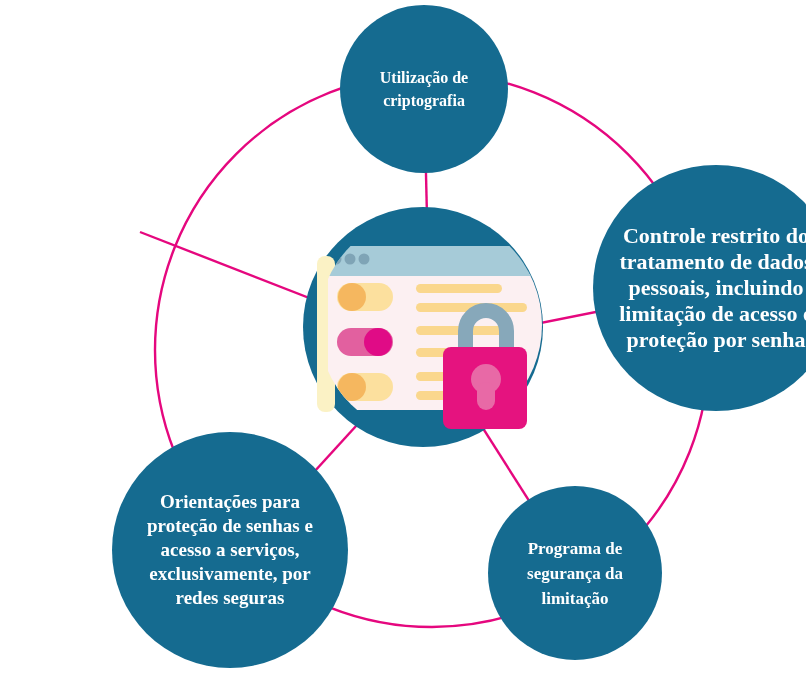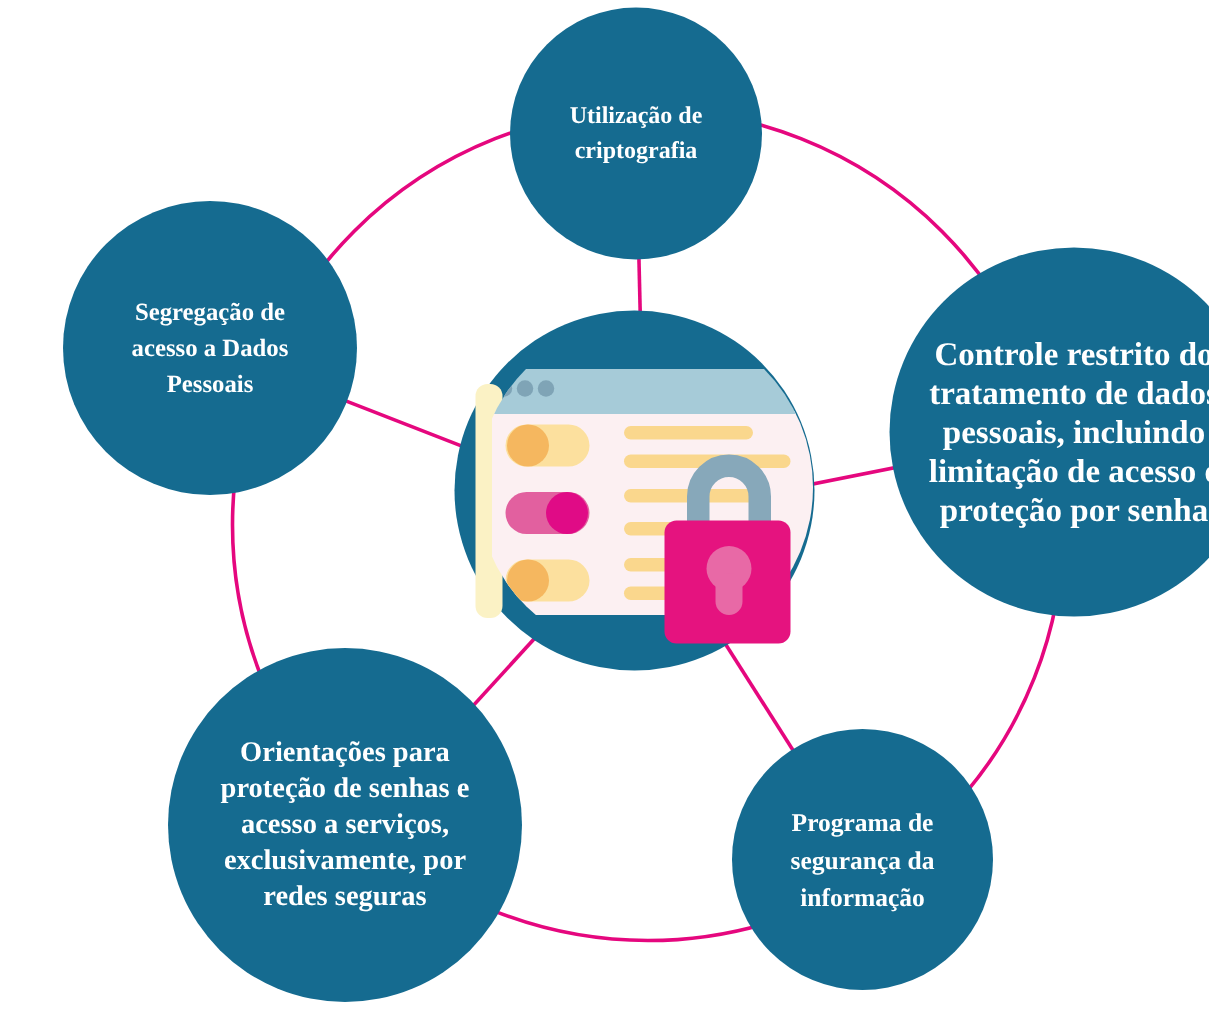--- a/index.html
+++ b/index.html
@@ -104,29 +104,26 @@
         <circle cx="446" cy="379" r="15" fill="#E869A6"></circle>
         <rect x="437" y="382" width="18" height="28" rx="9" fill="#E869A6"></rect>
       </g>
     </g>
   </svg>
 
   <div class="node node-top" style="background-color:#156B90">
     <span class="lbl">Utilização de criptografia</span>
   </div>
 
-  <div class="node node-left" style="background-color:#156B90">
-    <span class="lbl">Segregação de acesso a Dados Pessoais</span>
-  </div>
 
   <div class="node node-right" style="background-color:#156B90">
     <span class="lbl">Controle restrito do tratamento de dados pessoais, incluindo limitação de acesso e proteção por senha</span>
   </div>
 
   <div class="node node-bleft" style="background-color:#156B90">
     <span class="lbl">Orientações para proteção de senhas e acesso a serviços, exclusivamente, por redes seguras</span>
   </div>
 
   <div class="node node-bright" style="background-color:#156B90">
-    <span class="lbl">Programa de segurança da informação</span>
+    <span class="lbl">Programa de segurança da limitação</span>
   </div>
 
 </div>
 
 </body></html>

